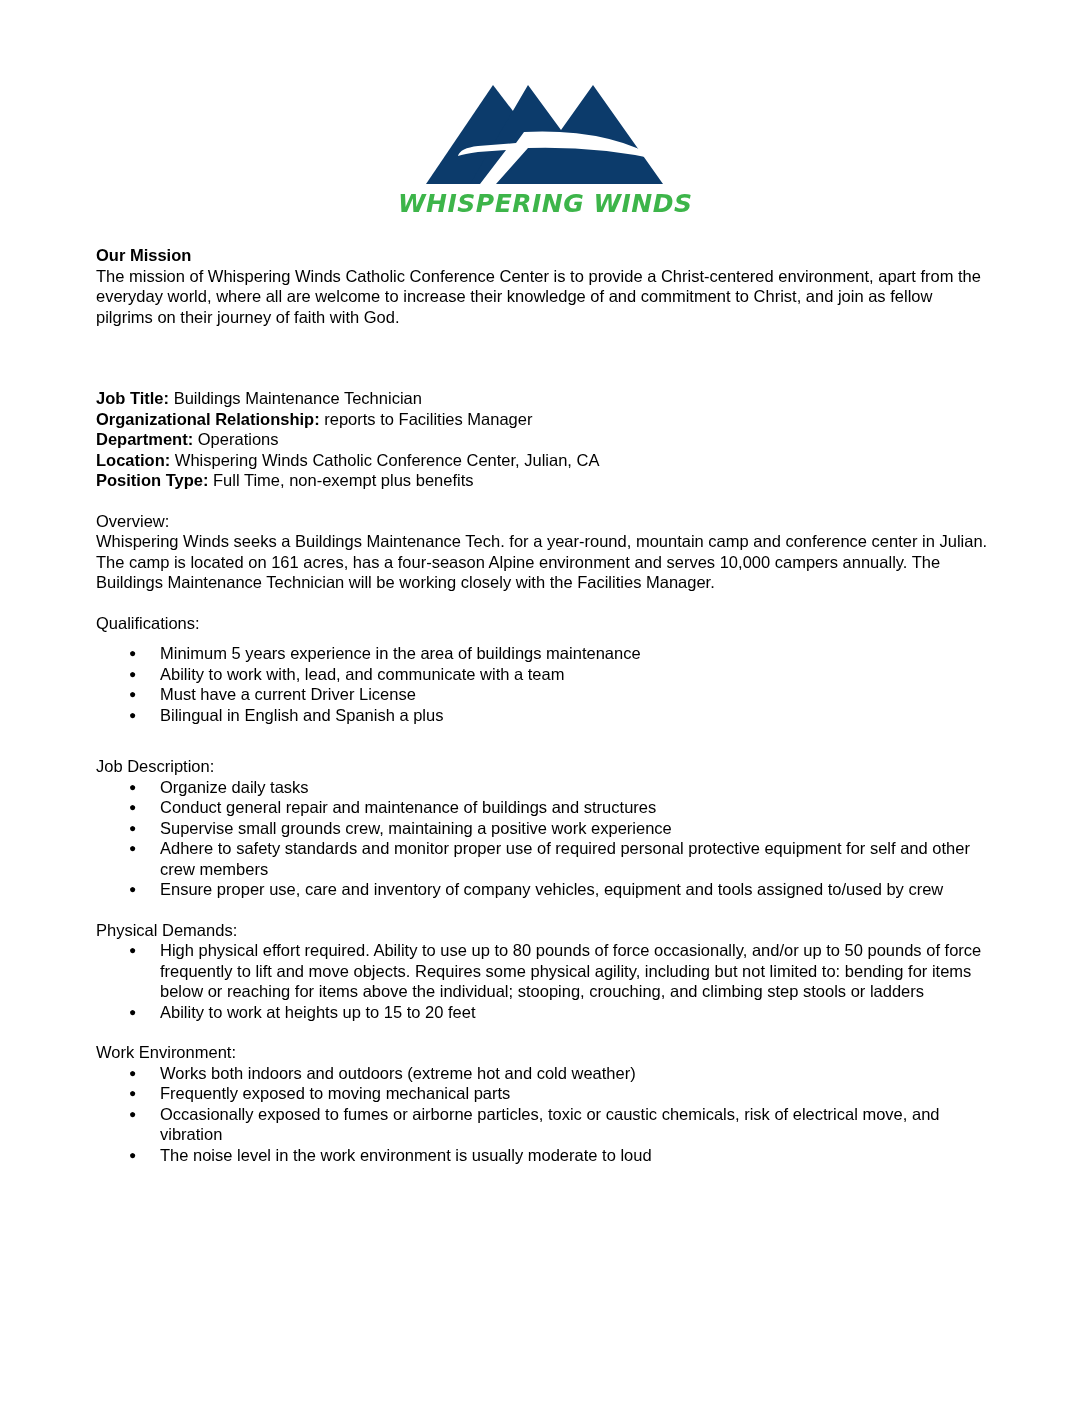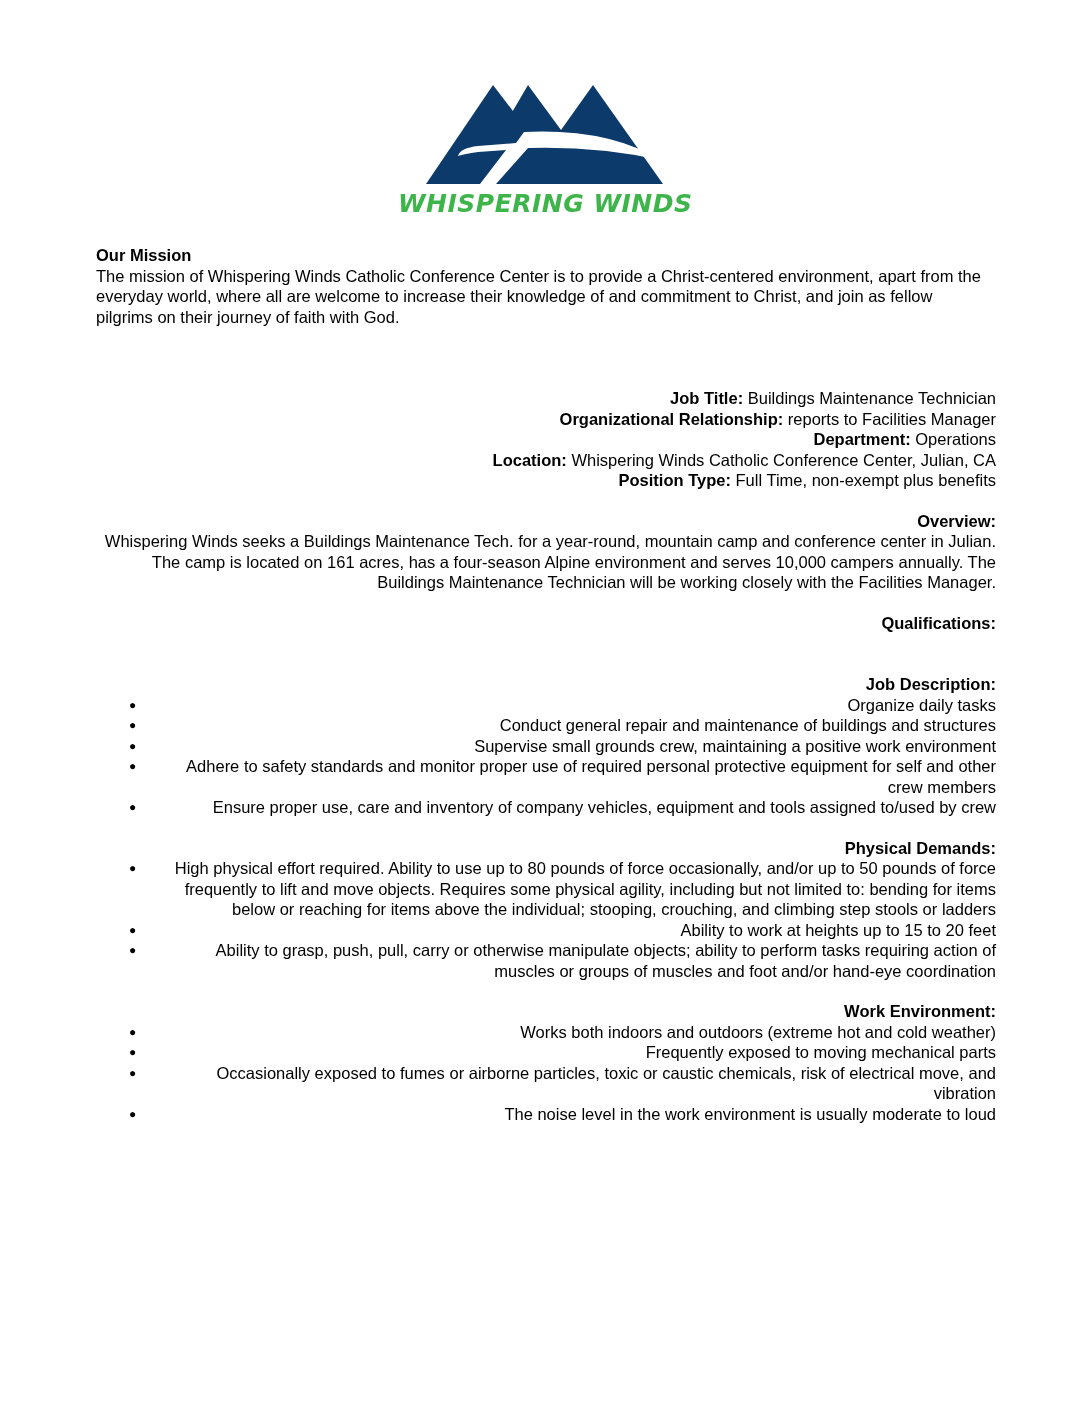--- a/index.html
+++ b/index.html
@@ -11,23 +11,23 @@
     .logo-text {
       position: absolute; left: 0; right: 0; top: 109px; text-align: right;
       font-family: "DejaVu Sans", sans-serif; font-weight: bold; font-style: italic;
       font-size: 25px; letter-spacing: 0.5px; color: #3db54a; white-space: nowrap;
     }
     .mission {
       position: absolute; left: 96px; width: 896px; top: 245px;
       text-align: left; font-size: 16.5px; line-height: 20.5px;
     }
     .mission-title { font-weight: bold; }
-    .content { position: absolute; left: 96px; width: 900px; top: 388px; font-size: 16.5px; line-height: 20.5px; text-align: right; }
+    .content { position: absolute; left: 96px; width: 900px; top: 388px; font-size: 16.5px; line-height: 20.5px; }
     .field-row b { font-weight: bold; }
-    .section-title { font-weight: bold; }
+    .section-title { font-weight: normal; }
     ul { margin: 0; padding: 0; list-style: none; }
     li { position: relative; padding-left: 64px; }
     li::before {
       content: "●"; position: absolute; left: 33px; top: 0; font-size: 12px;
     }
     .gap-s { height: 20px; }
   </style>
 </head>
 <body>
 
@@ -52,37 +52,42 @@
   <div class="field-row"><b>Location:</b><span> Whispering Winds Catholic Conference Center, Julian, CA</span></div>
   <div class="field-row"><b>Position Type:</b><span> Full Time, non-exempt plus benefits</span></div>
 
   <div class="gap-s"></div>
   <div class="section-title">Overview:</div>
   <div>Whispering Winds seeks a Buildings Maintenance Tech. for a year-round, mountain camp and conference center in Julian. The camp is located on 161 acres, has a four-season Alpine environment and serves 10,000 campers annually. The Buildings Maintenance Technician will be working closely with the Facilities Manager.</div>
 
   <div class="gap-s"></div>
   <div class="section-title">Qualifications:</div>
   <div style="height:10px"></div>
+  <ul>
+    <li>Minimum 5 years experience in the area of buildings maintenance</li>
+    <li>Ability to work with, lead, and communicate with a team</li>
+    <li>Must have a current Driver License</li>
+    <li>Bilingual in English and Spanish a plus</li>
+  </ul>
 
   <div style="height:31px"></div>
   <div class="section-title">Job Description:</div>
   <ul>
     <li>Organize daily tasks</li>
     <li>Conduct general repair and maintenance of buildings and structures</li>
-    <li>Supervise small grounds crew, maintaining a positive work environment</li>
+    <li>Supervise small grounds crew, maintaining a positive work experience</li>
     <li>Adhere to safety standards and monitor proper use of required personal protective equipment for self and other crew members</li>
     <li>Ensure proper use, care and inventory of company vehicles, equipment and tools assigned to/used by crew</li>
   </ul>
 
   <div class="gap-s"></div>
   <div class="section-title">Physical Demands:</div>
   <ul>
     <li>High physical effort required. Ability to use up to 80 pounds of force occasionally, and/or up to 50 pounds of force frequently to lift and move objects. Requires some physical agility, including but not limited to: bending for items below or reaching for items above the individual; stooping, crouching, and climbing step stools or ladders</li>
     <li>Ability to work at heights up to 15 to 20 feet</li>
-    <li>Ability to grasp, push, pull, carry or otherwise manipulate objects; ability to perform tasks requiring action of muscles or groups of muscles and foot and/or hand-eye coordination</li>
   </ul>
 
   <div class="gap-s"></div>
   <div class="section-title">Work Environment:</div>
   <ul>
     <li>Works both indoors and outdoors (extreme hot and cold weather)</li>
     <li>Frequently exposed to moving mechanical parts</li>
     <li>Occasionally exposed to fumes or airborne particles, toxic or caustic chemicals, risk of electrical move, and vibration</li>
     <li>The noise level in the work environment is usually moderate to loud</li>
   </ul>

